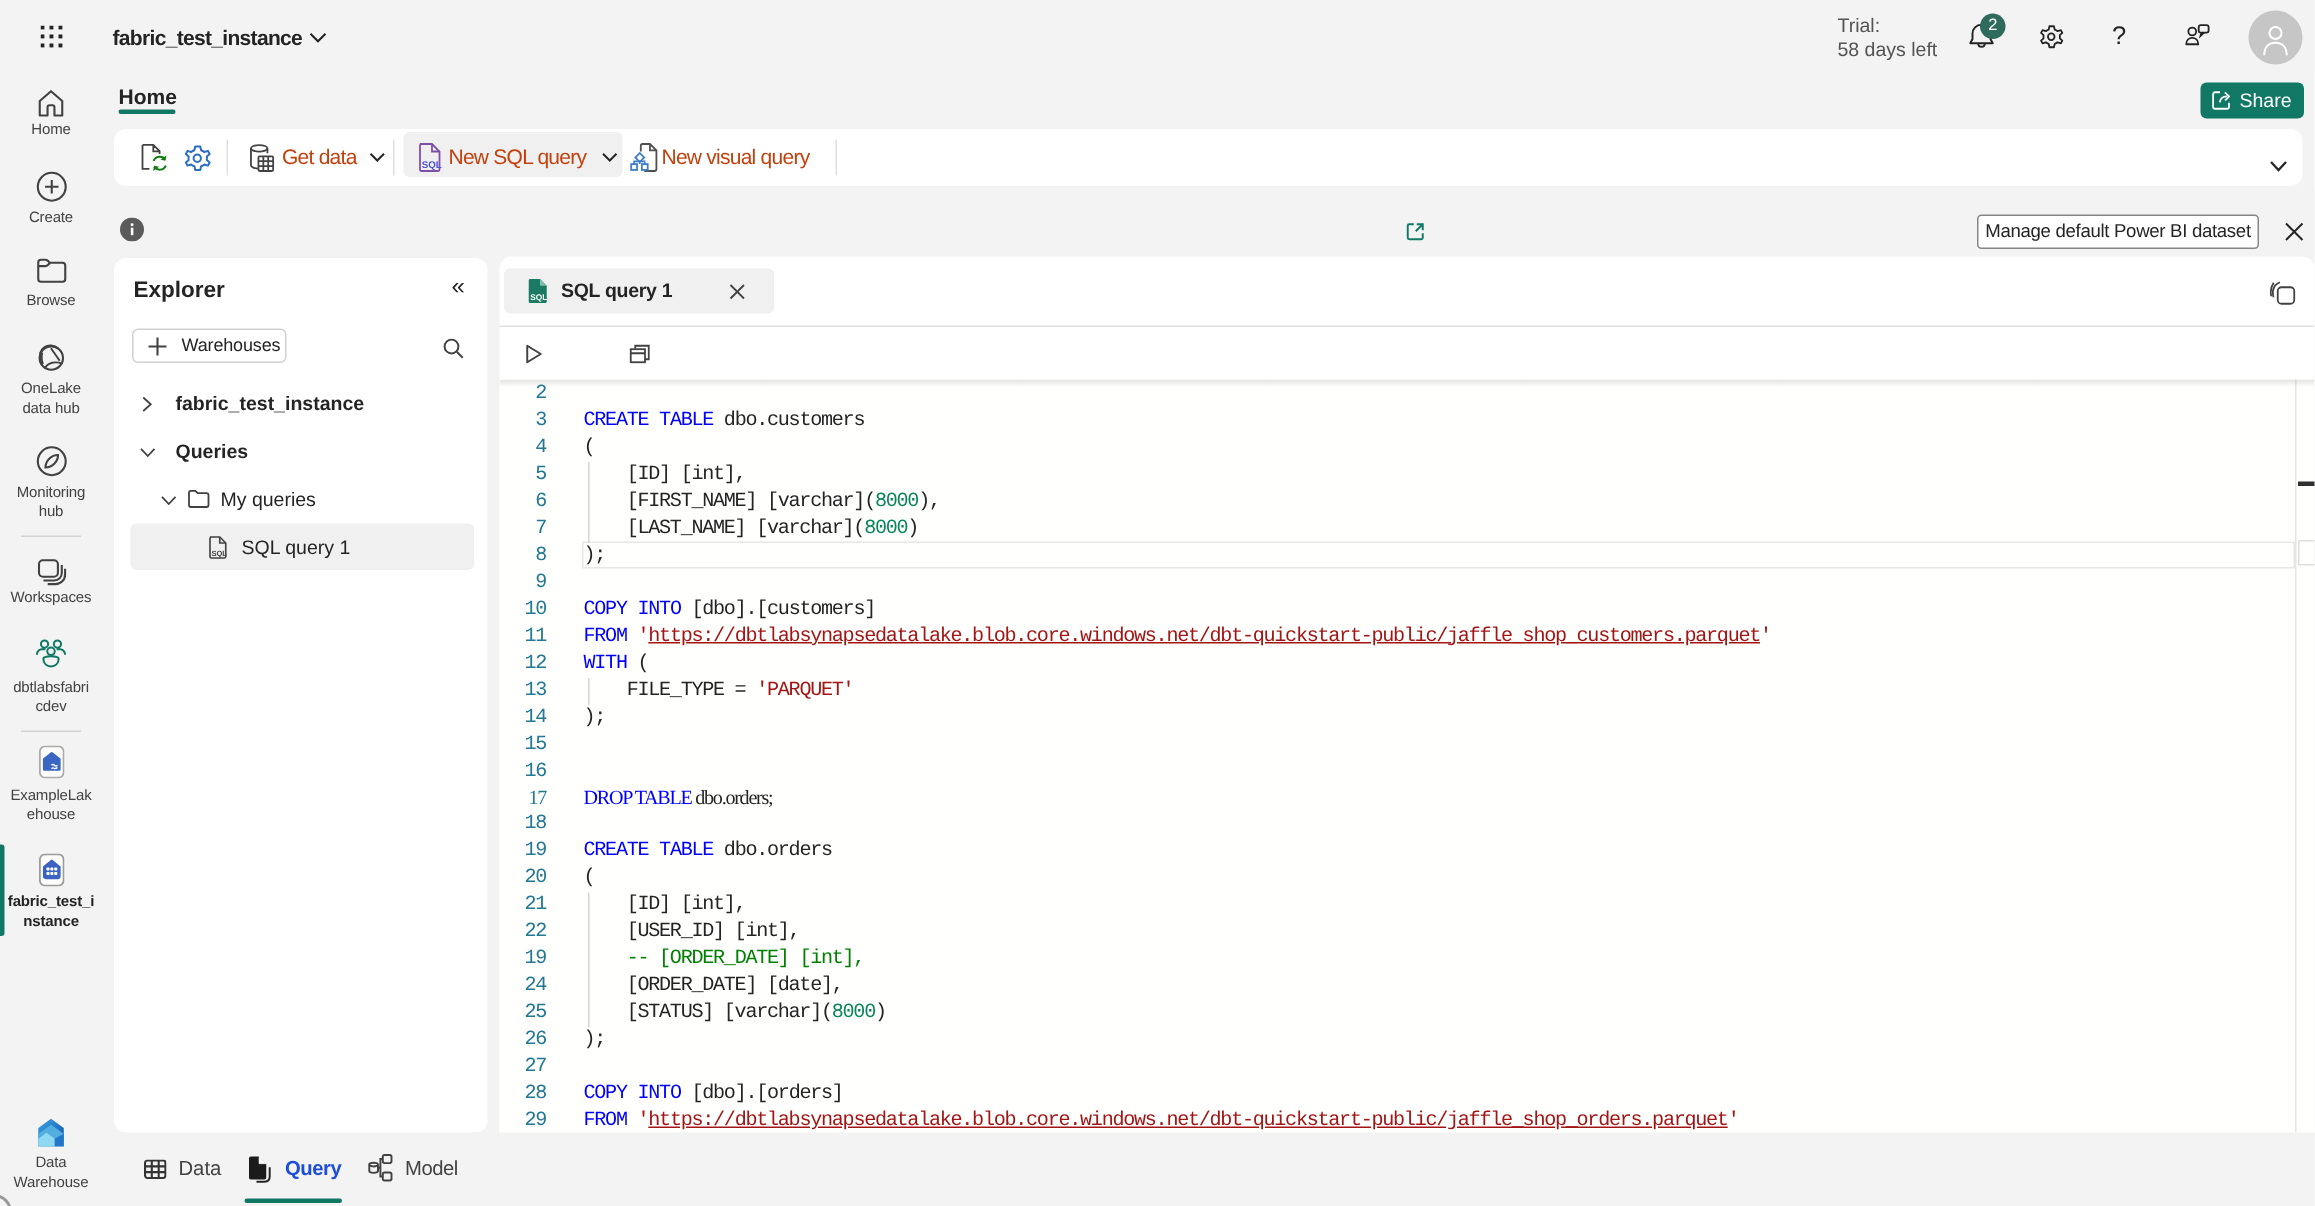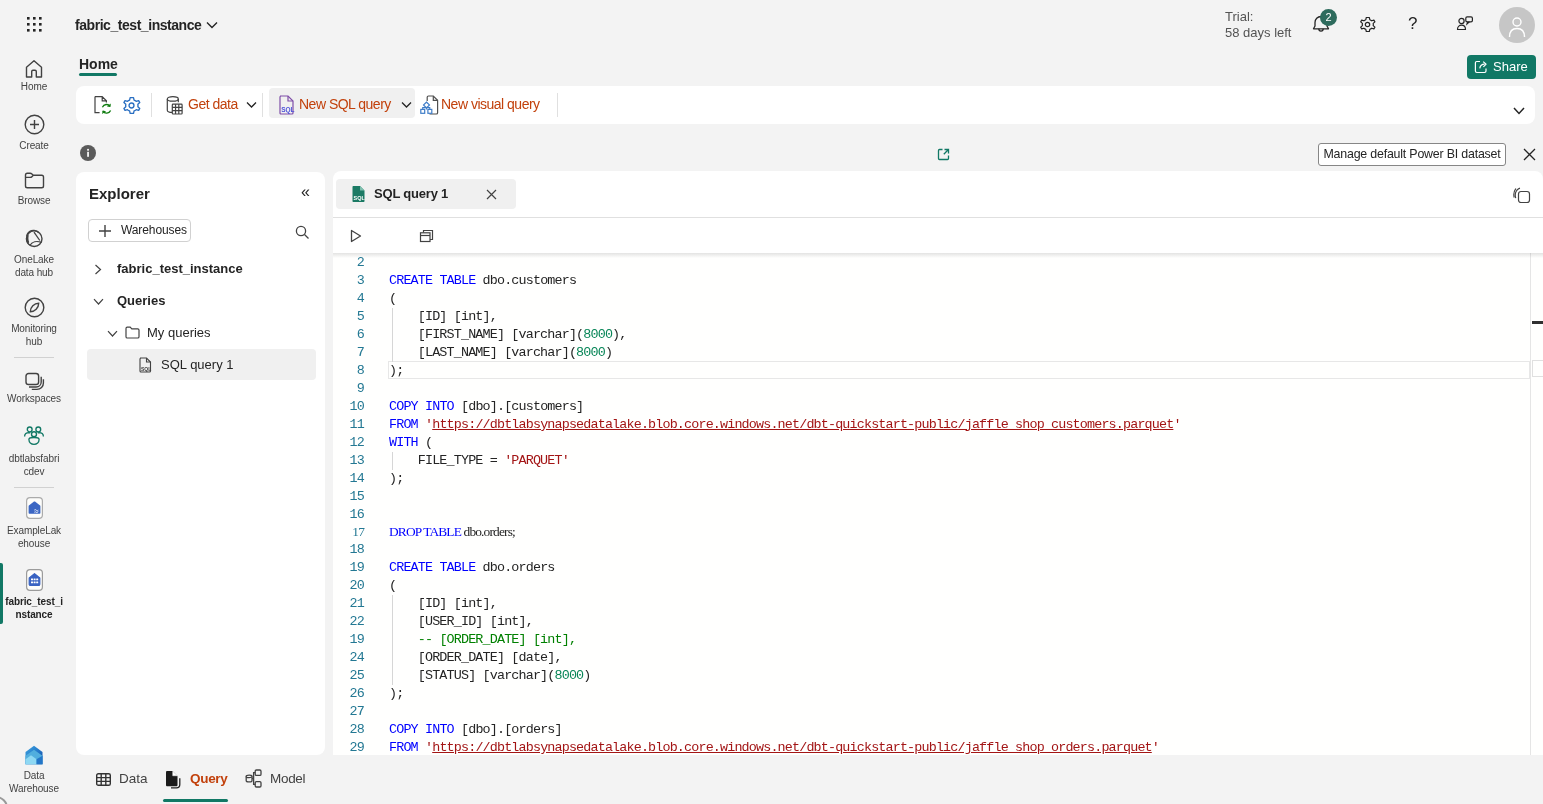--- a/index.html
+++ b/index.html
@@ -432,21 +432,21 @@
   <svg class="abs" style="left:27.7px; top:17.7px;" width="15" height="13" viewBox="0 0 15 13">
     <rect x="0.7" y="0.7" width="13.6" height="11.6" rx="1.6" fill="none" stroke="#333" stroke-width="1.4"></rect>
     <path d="M0.7 4.6 L14.3 4.6 M0.7 8.4 L14.3 8.4 M5.2 0.7 L5.2 12.3 M9.8 0.7 L9.8 12.3" stroke="#333" stroke-width="1.4"></path>
   </svg>
   <div class="bt" style="left:51px;">Data</div>
   <svg class="abs" style="left:97px; top:15px;" width="16" height="19" viewBox="0 0 16 19">
     <path d="M6 17.8 L11.5 17.8 C13.5 17.8 14.8 16.6 14.8 14.4 L14.8 8.2" fill="none" stroke="#242424" stroke-width="1.3"></path>
     <path d="M1 2.3 C1 1.5 1.5 1 2.3 1 L7.5 1 L12.5 6 L12.5 15 C12.5 15.8 12 16.3 11.2 16.3 L2.3 16.3 C1.5 16.3 1 15.8 1 15 Z" fill="#1b1b1b"></path>
     <path d="M7.7 1.2 L7.7 5.8 L12.4 5.8 Z" fill="#fff" stroke="#fff" stroke-width="0.4"></path>
   </svg>
-  <div class="bt" style="left:122px; font-weight:700; color:#c2410c; letter-spacing:-0.3px;">Query</div>
+  <div class="bt" style="left:122px; font-weight:700; color:#1d4ed8; letter-spacing:-0.3px;">Query</div>
   <div class="abs" style="left:95px; top:44px; width:65px; height:3px; border-radius:2px; background:#117865;"></div>
   <svg class="abs" style="left:177px; top:14px;" width="17" height="20" viewBox="0 0 17 20">
     <g fill="none" stroke="#424242" stroke-width="1.3">
       <rect x="10.2" y="1" width="5.8" height="5.4" rx="1.2"></rect>
       <rect x="10.2" y="12.6" width="5.8" height="5.4" rx="1.2"></rect>
       <path d="M1.2 7.3 C1.2 6.6 2.5 6.1 4.1 6.1 C5.7 6.1 7 6.6 7 7.3 L7 11.7 C7 12.4 5.7 12.9 4.1 12.9 C2.5 12.9 1.2 12.4 1.2 11.7 Z"></path>
       <path d="M1.2 7.4 C1.2 8.1 2.5 8.6 4.1 8.6 C5.7 8.6 7 8.1 7 7.4"></path>
       <path d="M7 9.5 L8.6 9.5 L8.6 3.7 L10.2 3.7 M8.6 9.5 L8.6 15.3 L10.2 15.3"></path>
     </g>
   </svg>

